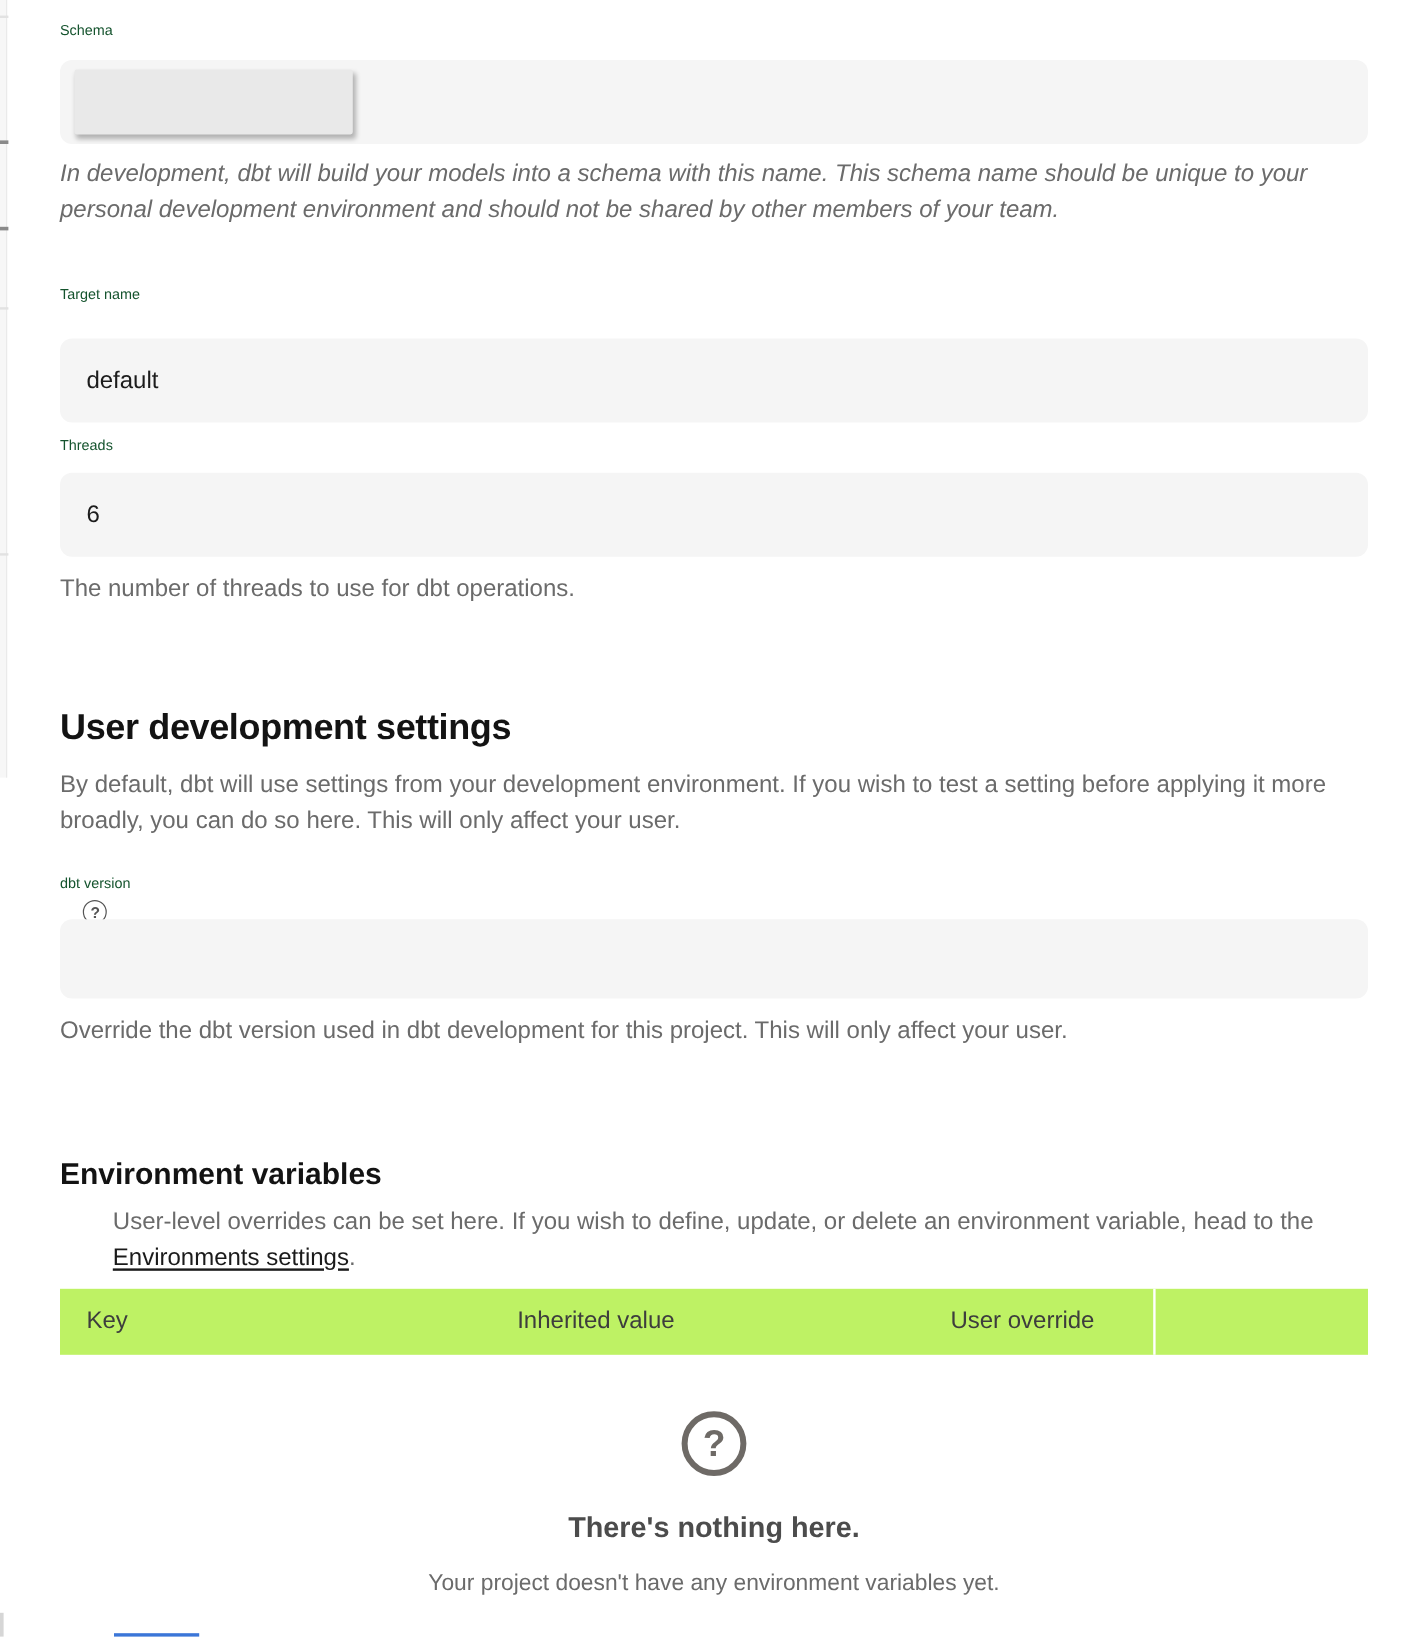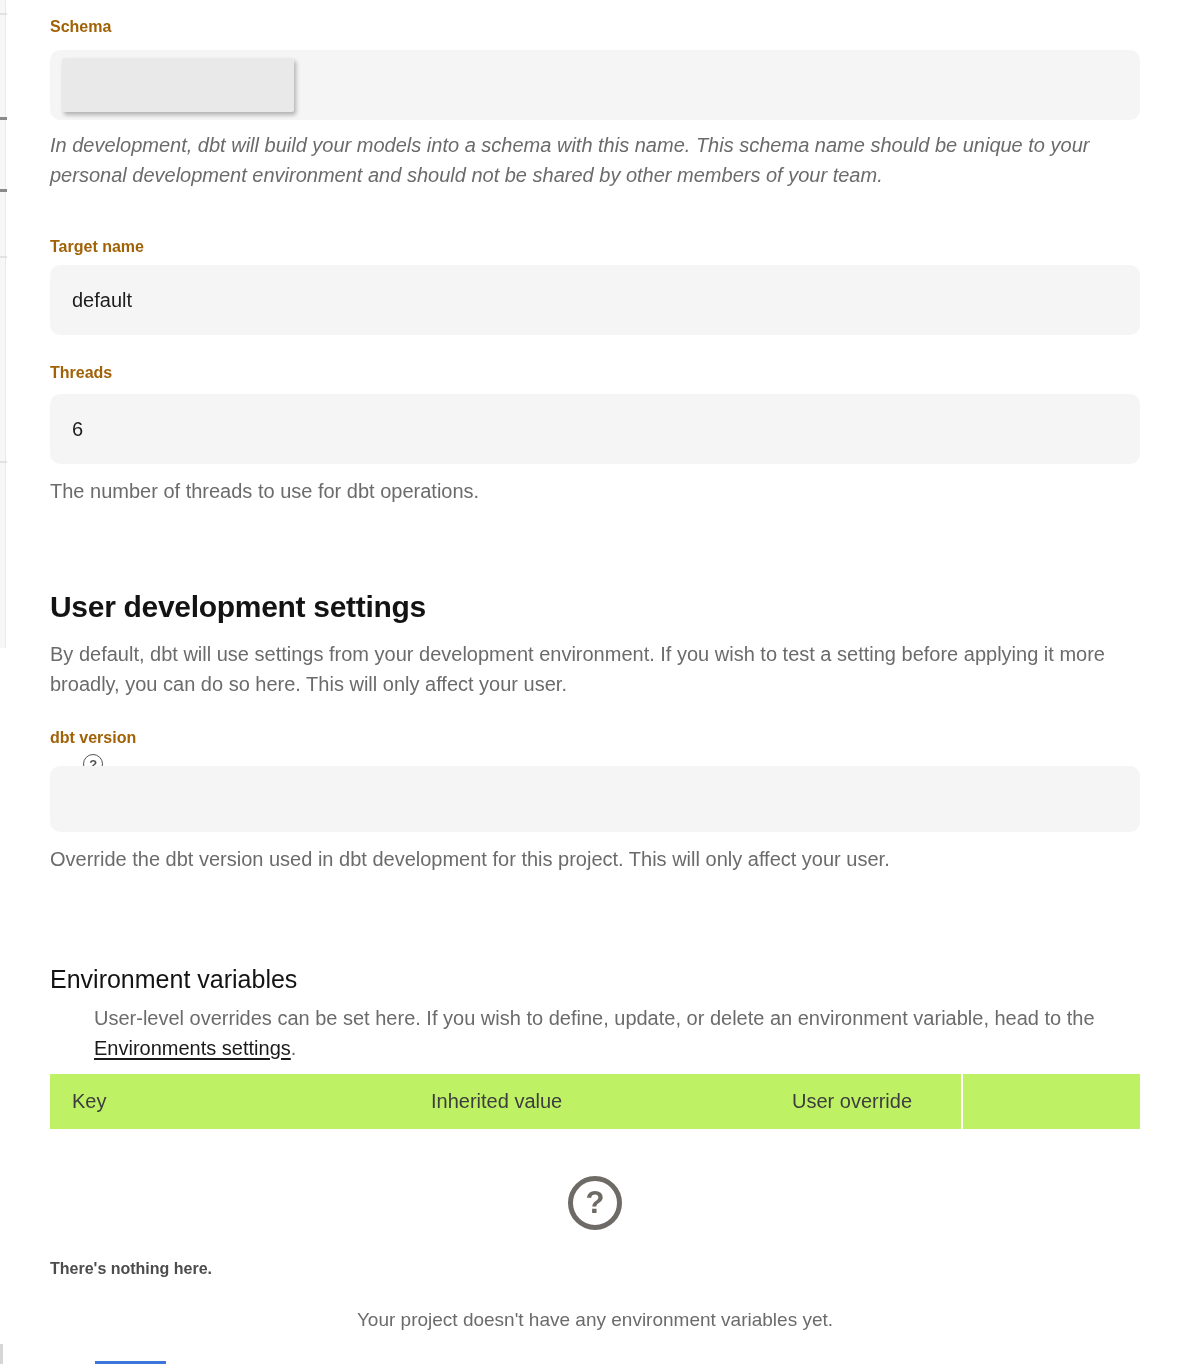--- a/index.html
+++ b/index.html
@@ -8,48 +8,48 @@
 
   
   .edge-strip { position:absolute; left:0; top:0; width:6px; height:648px;
     background:#f7f7f7; border-right:1px solid #eaeaea; }
   .edge-tick { position:absolute; left:0; width:7px; height:3px; background:#8a8a8a; }
   .edge-tick.faint { background:#e2e2e2; height:2px; }
   .edge-bottom { position:absolute; left:0; bottom:0; width:3px; height:20px; background:#d6d6d6; }
   .bottom-indicator { position:absolute; left:95px; bottom:0; width:71px; height:3px; background:#3b76d8; }
 
   .abs { position:absolute; }
-  .field-label { font-size:16px; font-weight:700; color:#a16207; }
+  .field-label { font-size:12px; font-weight:400; color:#14532d; }
   .help-text { font-size:20px; color:#6b6b6b; line-height:30px; }
   .text-input { background:#f5f5f5; border:none; outline:none; border-radius:10px;
     font-family:inherit; font-size:20px; color:#1c1c1c; padding:0 22px; display:block; }
   .input-box { background:#f5f5f5; border-radius:10px; }
 
   .redacted { position:absolute; left:12px; top:8px; width:232px; height:54px;
     background:#e9e9e9; border-radius:2px;
     box-shadow:2px 3px 4px rgba(0,0,0,0.28); }
 
   h1.section-title { font-size:30px; font-weight:700; color:#131313; letter-spacing:-0.3px; }
-  h2.section-title { font-size:25px; font-weight:400; color:#131313;text-align:right; }
+  h2.section-title { font-size:25px; font-weight:700; color:#131313;text-align:right; }
 
   .label-row { display:flex; align-items:center; gap:9px;flex-direction:column; }
   .help-icon { display:inline-flex; align-items:center; justify-content:center;
     width:20px; height:20px; border:1.6px solid #545454; border-radius:50%;
     font-size:13px; font-weight:600; color:#545454; position:relative; top:-2px; cursor:default; }
 
   .link { color:#1a1a1a; font-weight:500; text-decoration:underline; text-underline-offset:3px; cursor:pointer; }
 
   .table-header { background:#bef264; display:flex; align-items:center; }
   .th-cell { font-size:20px; color:#3d3d3d; font-weight:400; }
   .th-divider { position:absolute; top:0; width:2px; height:100%; background:#ffffff; }
 
   .empty-icon { width:54px; height:54px; border:5px solid #6e6a66; border-radius:50%;
     display:flex; align-items:center; justify-content:center;
     font-size:31px; font-weight:600; color:#6e6a66; }
-  .empty-title { font-size:16px; font-weight:600; color:#4c4c4c; }
+  .empty-title { font-size:24px; font-weight:600; color:#4c4c4c; text-align:center; }
   .empty-subtitle { font-size:19px; color:#6b6b6b; text-align:center; }
 </style>
 </head>
 <body>
 
 <div class="edge-strip"></div>
 <div class="edge-tick faint abs" style="top:13px;"></div>
 <div class="edge-tick abs" style="top:117px;"></div>
 <div class="edge-tick abs" style="top:189px;"></div>
 <div class="edge-tick faint abs" style="top:256px;"></div>
@@ -57,21 +57,21 @@
 <div class="edge-bottom"></div>
 <div class="bottom-indicator"></div>
 
 <div class="abs field-label" style="left:50px; top:18px;">Schema</div>
 <div class="abs input-box" style="left:50px; top:50px; width:1090px; height:70px;">
   <div class="redacted"></div>
 </div>
 <div class="abs help-text" style="left:50px; top:130px; width:1055px;font-style:italic;">In development, dbt will build your models into a schema with this name. This schema name should be unique to your personal development environment and should not be shared by other members of your team.</div>
 
 <div class="abs field-label" style="left:50px; top:238px;">Target name</div>
-<input class="abs text-input" style="left: 50px; top: 265px; width: 1090px; height: 70px;" value="default">
+<input class="abs text-input" style="left: 50px; top: 282px; width: 1090px; height: 70px;" value="default">
 
 <div class="abs field-label" style="left:50px; top:364px;">Threads</div>
 <input class="abs text-input" style="left: 50px; top: 394px; width: 1090px; height: 70px;" value="6">
 <div class="abs help-text" style="left:50px; top:476px; width:1060px;">The number of threads to use for dbt operations.</div>
 
 <h1 class="abs section-title" style="left:50px; top:590px;">User development settings</h1>
 <div class="abs help-text" style="left:50px; top:639px; width:1075px;">By default, dbt will use settings from your development environment. If you wish to test a setting before applying it more broadly, you can do so here. This will only affect your user.</div>
 
 <div class="abs label-row" style="left:50px; top:729px;">
   <span class="field-label">dbt version</span>

